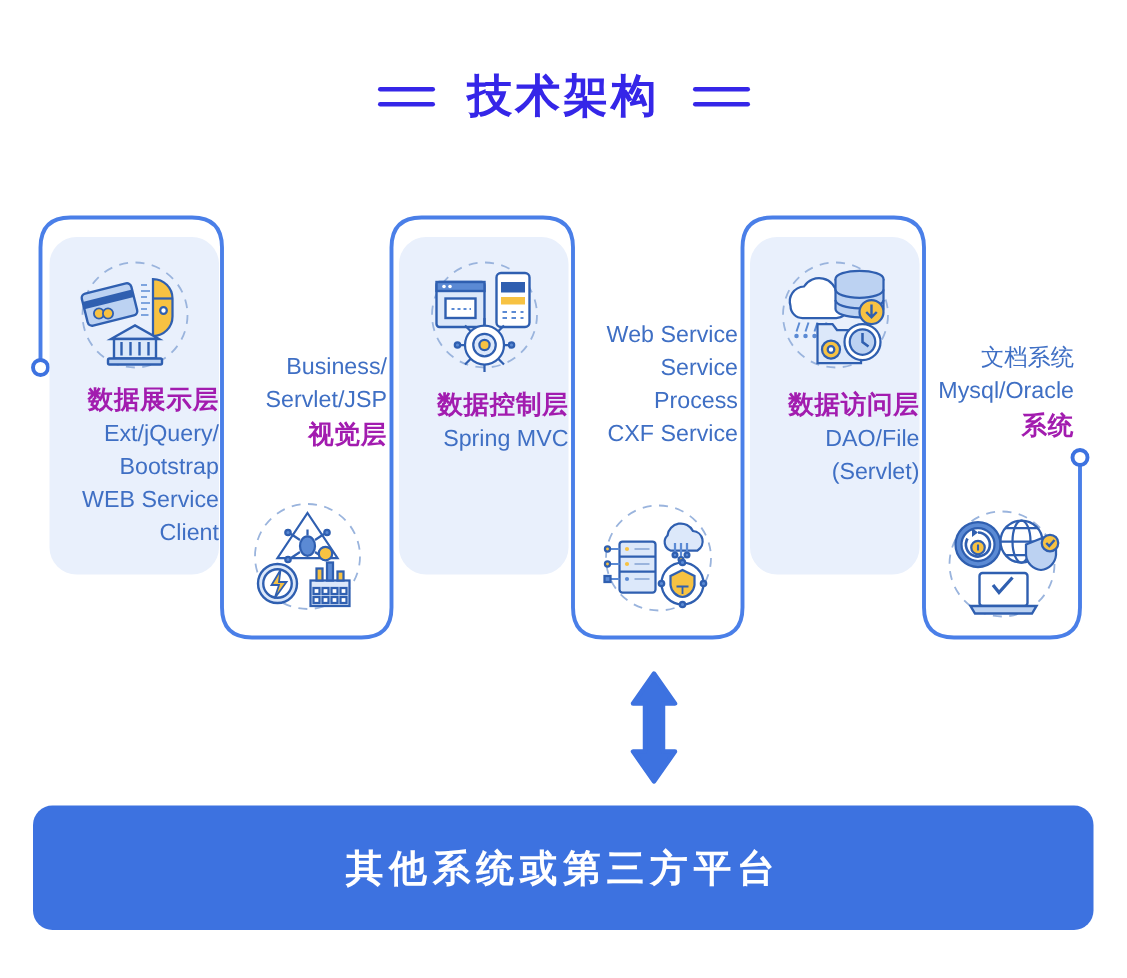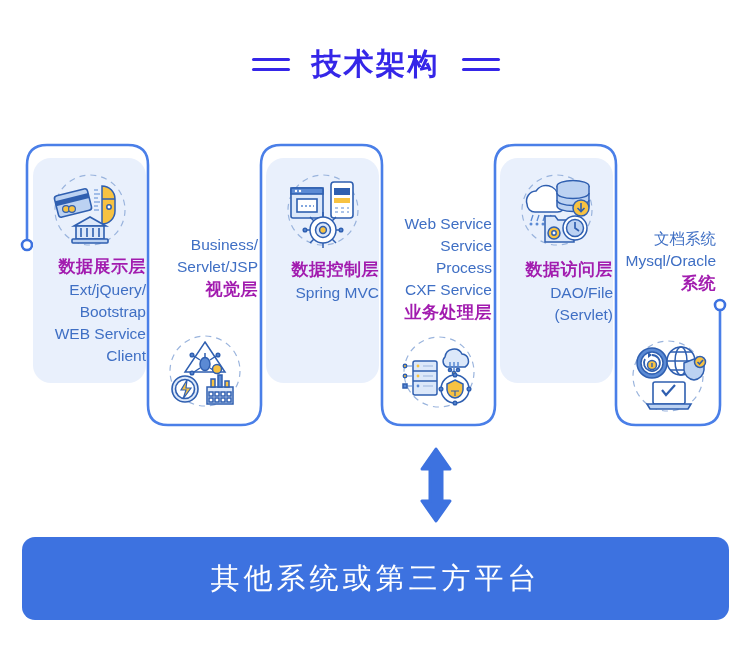--- a/index.html
+++ b/index.html
@@ -56,21 +56,21 @@
   .arrow { position: absolute; left: 416px; top: 447px; }
 
   
   .bottom-bar {
     position: absolute; left: 22px; top: 537px;
     width: 707px; height: 83px;
     background: #3d72e0; border-radius: 13px;
     display: flex; align-items: center; justify-content: center;
   }
   .bottom-bar span {
-    color: #ffffff; font-size: 29px; font-weight: normal; letter-spacing: 4px;
+    color: #ffffff; font-size: 25px; font-weight: bold; letter-spacing: 4px;
   }
 </style>
 </head>
 <body>
 
 <div id="stage">
 
   <div class="title-row">
     <span class="title-deco left">
       <i></i>
@@ -208,21 +208,20 @@
       <span class="ln">Spring MVC</span>
     </div>
   </div>
 
   <div class="col" style="left:386px; top:203px; width:106px; height:215px;">
     <div class="col-text" style="top:10px;">
       <span class="ln">Web Service</span>
       <span class="ln">Service</span>
       <span class="ln">Process</span>
       <span class="ln">CXF Service</span>
-      <span class="hd">业务处理层</span>
     </div>
     <div class="ico" style="top:130px;">
       <svg width="92" height="78" viewBox="0 0 92 78">
         <circle cx="46" cy="39" r="35" fill="none" stroke="#9ab4dd" stroke-width="1.2" stroke-dasharray="6 5"></circle>
         <g fill="#ffffff" stroke="#2f5fb0" stroke-width="1.5">
           <rect x="20" y="28" width="24" height="34" rx="2" fill="#dce8fa"></rect>
           <path d="M20,38 h24 M20,48 h24"></path>
           <circle cx="25" cy="33" r="1.4" fill="#f7c242" stroke="none"></circle>
           <circle cx="25" cy="43" r="1.4" fill="#f7c242" stroke="none"></circle>
           <circle cx="25" cy="53" r="1.4" fill="#5b8ad4" stroke="none"></circle>

